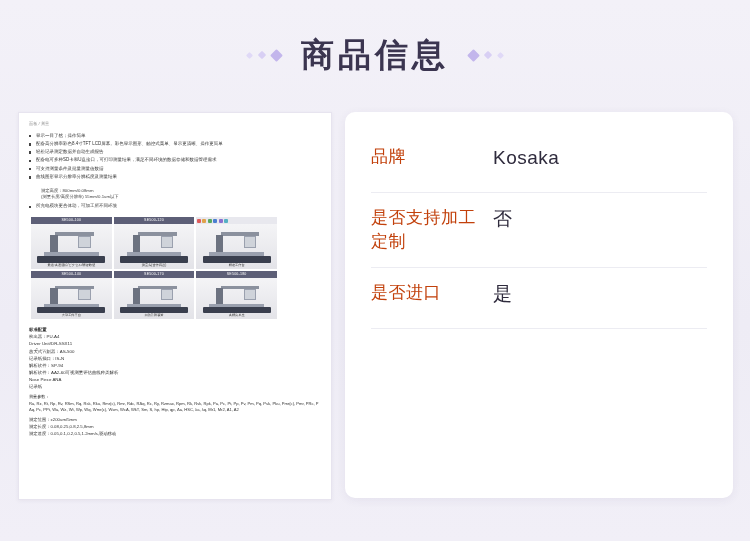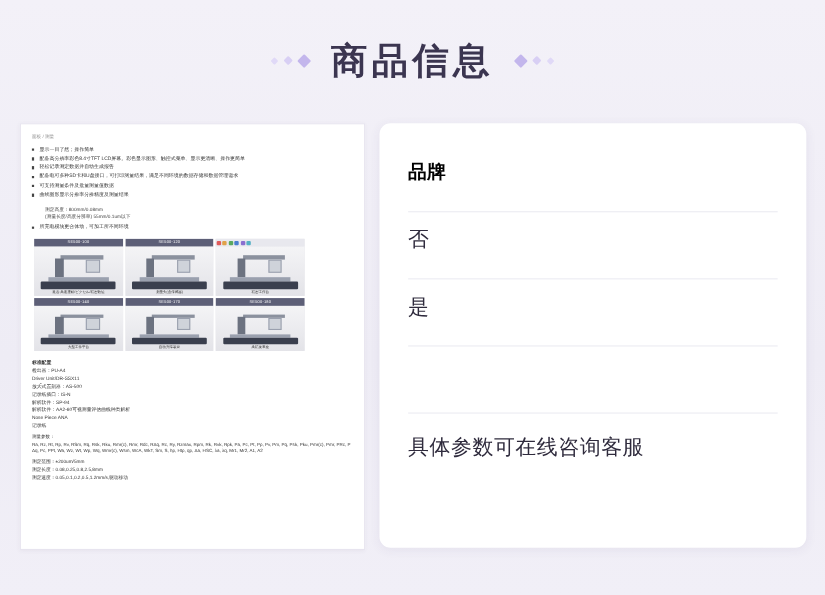--- a/index.html
+++ b/index.html
@@ -269,24 +269,23 @@
     padding: 13px 0 13px 0;
     min-height: 34px;
   }
   .attr-row:last-child {
     border-bottom: none;
   }
   .attr-label {
     width: 122px;
     flex: 0 0 122px;
     font-size: 17px;
-    color: #000000;
+    color: #c2410c;
     line-height: 1.42;
     letter-spacing: .5px;
-    font-weight: bold;
   }
   .attr-value {
     flex: 1;
     font-size: 19px;
     color: #2f2b3d;
     line-height: 1.42;
     letter-spacing: .5px;
   }
   .note-row {
     padding-top: 18px;
@@ -429,25 +428,27 @@
         <div>测定范围：±200um/5mm</div>
         <div>测定长度：0.08,0.25,0.8,2.5,8mm</div>
         <div>测定速度：0.05,0.1,0.2,0.5,1.2mm/s,驱动移动</div>
       </div>
     </div>
   </div>
 
   <div class="right-card">
     <div class="attr-row">
       <div class="attr-label">品牌</div>
+      <div class="attr-value">Kosaka</div>
     </div>
     <div class="attr-row">
+      <div class="attr-label">是否支持加工定制</div>
       <div class="attr-value">否</div>
     </div>
     <div class="attr-row">
+      <div class="attr-label">是否进口</div>
       <div class="attr-value">是</div>
     </div>
     <div class="attr-row">
     </div>
-    <div class="note-row">具体参数可在线咨询客服</div>
   </div>
 
 </div>
 
 </body></html>

